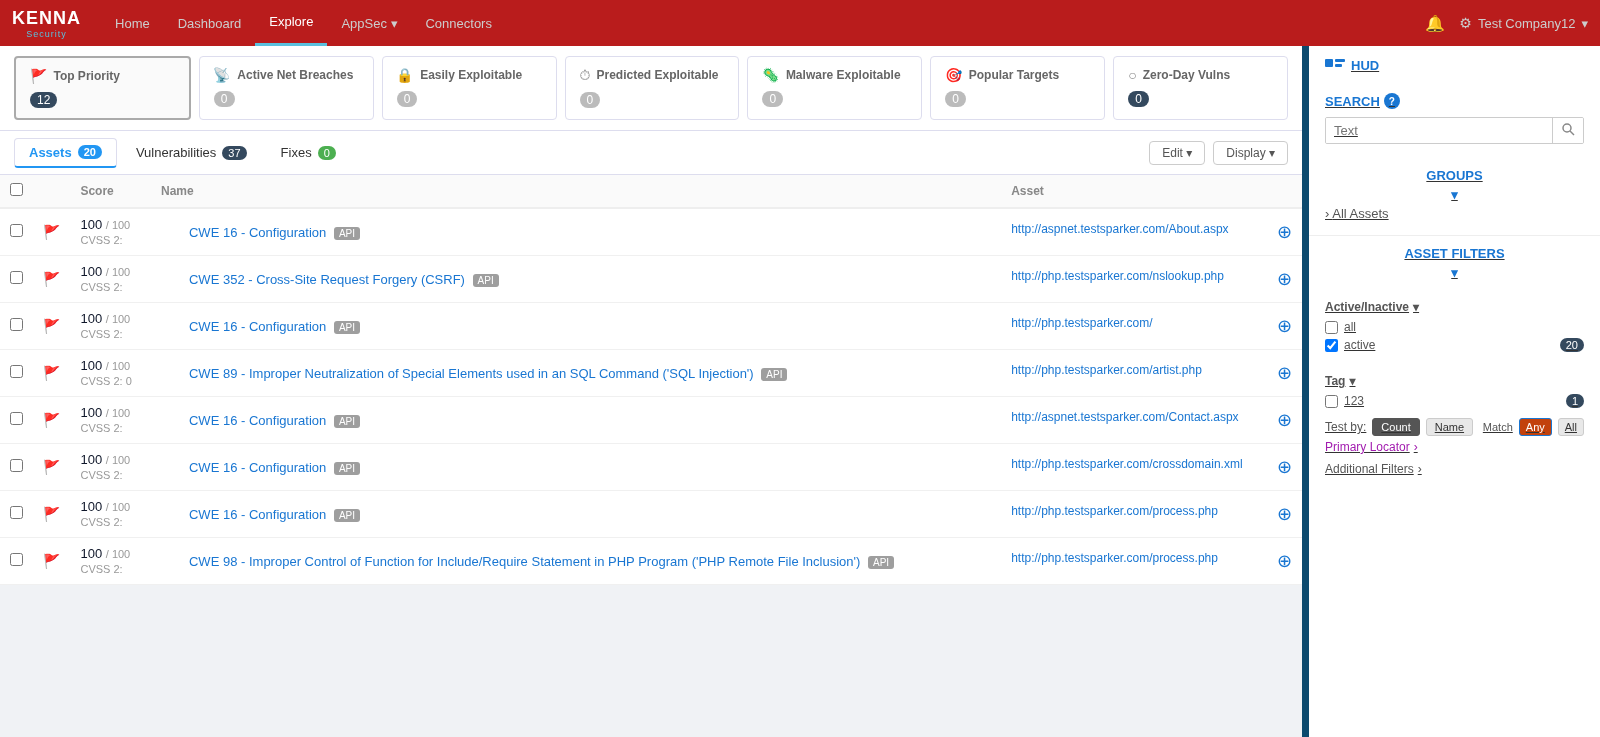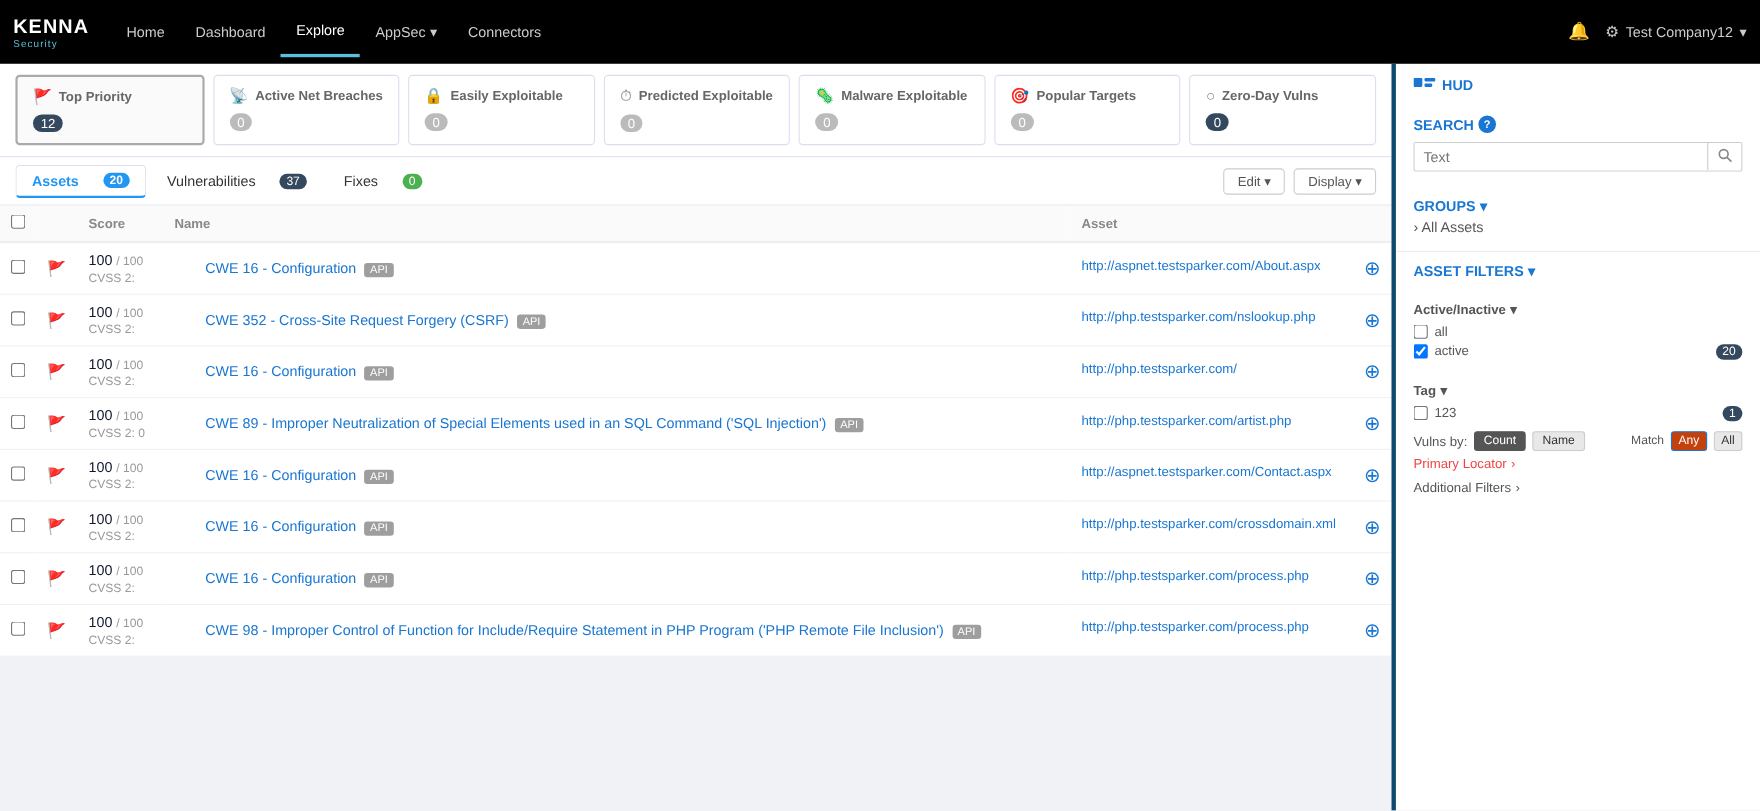--- a/index.html
+++ b/index.html
@@ -1,49 +1,49 @@
 <!DOCTYPE html>
 <html><head>
   <meta charset="utf-8">
   <style>
     * { box-sizing: border-box; margin: 0; padding: 0; }
     body { font-family: -apple-system, BlinkMacSystemFont, 'Segoe UI', sans-serif; font-size: 13px; background: #f0f2f5; color: #333; display: flex; flex-direction: column; height: 737px; overflow: hidden; }
 
     
-    .navbar { background: #000000; color: #fff; display: flex; align-items: center; height: 58px; padding: 0 12px; flex-shrink: 0; }
+    .navbar { background: #b91c1c; color: #fff; display: flex; align-items: center; height: 46px; padding: 0 12px; flex-shrink: 0; text-align: center; }
     .logo { display: flex; flex-direction: column; margin-right: 20px; }
     .logo-kenna { font-size: 18px; font-weight: 700; letter-spacing: 1px; color: #fff; }
     .logo-security { font-size: 9px; color: #5bc0de; letter-spacing: 1px; }
     .nav-items { display: flex; align-items: center; flex: 1; }
     .nav-item { color: #ccc; padding: 0 14px; height: 46px; display: flex; align-items: center; cursor: pointer; font-size: 13px; text-decoration: none; }
     .nav-item.active { color: #fff; border-bottom: 3px solid #5bc0de; }
     .nav-dropdown { display: flex; align-items: center; gap: 4px; }
     .nav-right { display: flex; align-items: center; gap: 14px; margin-left: auto; }
     .bell-icon { color: #ccc; font-size: 16px; cursor: pointer; }
     .company-btn { display: flex; align-items: center; gap: 6px; color: #ccc; cursor: pointer; font-size: 13px; }
     .gear-icon { font-size: 14px; }
 
     
     .main-layout { display: flex; flex: 1; overflow: hidden; }
     .content-area { flex: 1; overflow-y: auto; padding: 0; background: #f0f2f5; }
-    .sidebar { width: 335px; background: #fff; border-left: 4px solid #0c4a6e; overflow-y: auto; flex-shrink: 0; }
+    .sidebar { width: 298px; background: #fff; border-left: 7px solid #0c4a6e; overflow-y: auto; flex-shrink: 0; text-decoration: underline; }
 
     
     .filter-bar { display: flex; background: #fff; border-bottom: 1px solid #dde; padding: 10px 14px; gap: 8px; flex-shrink: 0; }
     .filter-card { border: 1px solid #dde; border-radius: 4px; padding: 10px 14px; min-width: 130px; cursor: pointer; background: #fff; flex: 1; }
     .filter-card.active { border: 2px solid #aaa; background: #fafafa; }
     .filter-card-header { display: flex; align-items: center; gap: 6px; color: #888; font-size: 12px; margin-bottom: 8px; }
     .filter-card-icon { font-size: 14px; }
     .filter-card-title { font-weight: 600; color: #666; line-height: 1.2; }
     .count-badge { background: #34495e; color: #fff; border-radius: 10px; padding: 1px 7px; font-size: 12px; display: inline-block; }
     .count-badge.light { background: #bbb; }
 
     
     .tabs-bar { display: flex; align-items: center; background: #fff; border-bottom: 1px solid #dde; padding: 0 14px; height: 44px; gap: 4px; flex-shrink: 0; }
-    .tab { padding: 6px 14px; border: 1px solid transparent; border-radius: 4px; cursor: pointer; font-size: 13px; display: flex; align-items: center; gap: 22px; }
+    .tab { padding: 6px 14px; border: 1px solid transparent; border-radius: 4px; cursor: pointer; font-size: 13px; display: flex; align-items: center; gap: 6px; }
     .tab.active { background: #fff; border-color: #dde; color: #2196f3; font-weight: 600; border-bottom: 2px solid #2196f3; }
     .tab-badge { background: #34495e; color: #fff; border-radius: 10px; padding: 1px 6px; font-size: 11px; }
     .tab-badge.blue { background: #2196f3; }
     .tab-badge.green { background: #4caf50; }
     .tabs-right { margin-left: auto; display: flex; gap: 8px; }
     .btn-outline { border: 1px solid #ccc; background: #fff; padding: 4px 12px; border-radius: 4px; cursor: pointer; font-size: 12px; display: flex; align-items: center; gap: 4px; color: #555; }
 
     
     .vuln-table { width: 100%; background: #fff; border-collapse: collapse; }
     .vuln-table thead tr { border-bottom: 2px solid #eee; }
@@ -63,38 +63,38 @@
     .hud-circle-container { display: flex; justify-content: center; padding: 10px 16px 14px; }
     .hud-number { color: #e53935; font-size: 48px; font-weight: 700; }
 
     .search-section { padding: 14px 16px; }
     .search-label { color: #1976d2; font-weight: 600; font-size: 13px; margin-bottom: 8px; display: flex; align-items: center; gap: 4px; }
     .search-input-wrap { display: flex; border: 1px solid #ccc; border-radius: 2px; overflow: hidden; }
     .search-input { flex: 1; padding: 5px 8px; border: none; outline: none; font-size: 13px; color: #aaa; }
     .search-btn { background: #fff; border: none; border-left: 1px solid #ccc; padding: 0 8px; cursor: pointer; color: #888; }
 
     .groups-section { padding: 10px 16px; border-bottom: 1px solid #eee; }
-    .section-title { color: #1976d2; font-weight: 600; font-size: 13px; display: flex; align-items: center; gap: 4px; cursor: pointer; }
+    .section-title { color: #1976d2; font-weight: 600; font-size: 13px; display: flex; align-items: center; gap: 4px; cursor: pointer; flex-direction: column; }
     .group-item { color: #555; font-size: 13px; padding: 4px 0; cursor: pointer; }
     .group-item::before { content: '› '; }
 
     .asset-filters-section { padding: 10px 16px; }
     .filter-subsection { margin-top: 20px; }
     .filter-subsection-title { color: #555; font-size: 12px; font-weight: 600; display: flex; align-items: center; gap: 4px; cursor: pointer; margin-bottom: 4px; }
     .filter-row { display: flex; align-items: center; gap: 6px; padding: 2px 0; font-size: 12px; color: #555; }
     .filter-row-right { margin-left: auto; }
     .count-pill { background: #34495e; color: #fff; border-radius: 10px; padding: 1px 6px; font-size: 11px; }
     .sort-row { display: flex; align-items: center; gap: 6px; margin-top: 8px; font-size: 12px; color: #555; }
     .sort-btn { border: 1px solid #ccc; background: #e8e8e8; padding: 2px 8px; border-radius: 3px; cursor: pointer; font-size: 11px; color: #333; }
     .sort-btn.active { background: #555; color: #fff; border-color: #555; }
     .match-label { margin-left: auto; font-size: 11px; color: #555; }
     .match-btn { border: 1px solid #ccc; background: #e8e8e8; padding: 2px 6px; border-radius: 3px; cursor: pointer; font-size: 11px; color: #333; }
     .match-btn.active { background: #c2410c; color: #fff; border-color: #1976d2; }
 
-    .primary-locator { color: #ef4444; font-size: 12px; display: flex; align-items: center; gap: 4px; cursor: pointer; padding: 4px 0; }
+    .primary-locator { color: #a21caf; font-size: 12px; display: flex; align-items: center; gap: 4px; cursor: pointer; padding: 4px 0; }
     .additional-filters { color: #555; font-size: 12px; display: flex; align-items: center; gap: 4px; cursor: pointer; padding: 4px 0; }
 
     .hud-circle-border {
       width: 160px; height: 160px; border-radius: 50%; position: relative;
       background: conic-gradient(#c0392b 0deg 330deg, #2c3e50 330deg 360deg);
       display: flex; align-items: center; justify-content: center;
     }
     .hud-circle-inner {
       width: 136px; height: 136px; border-radius: 50%; background: #1a2a3a;
       display: flex; align-items: center; justify-content: center;
@@ -456,21 +456,21 @@
           <span>▾</span>
         </div>
         <div class="filter-row">
           <input type="checkbox" style="">
           <span>123</span>
           <span class="filter-row-right">
             <span class="count-pill">1</span>
           </span>
         </div>
         <div class="sort-row">
-          <span>Vulns by:</span>
+          <span>Test by:</span>
           <button class="sort-btn active">Count</button>
           <button class="sort-btn">Name</button>
           <span class="match-label">Match</span>
           <button class="match-btn active">Any</button>
           <button class="match-btn">All</button>
         </div>
       </div>
       <div class="primary-locator">
         <span>Primary Locator</span>
         <span>›</span>

